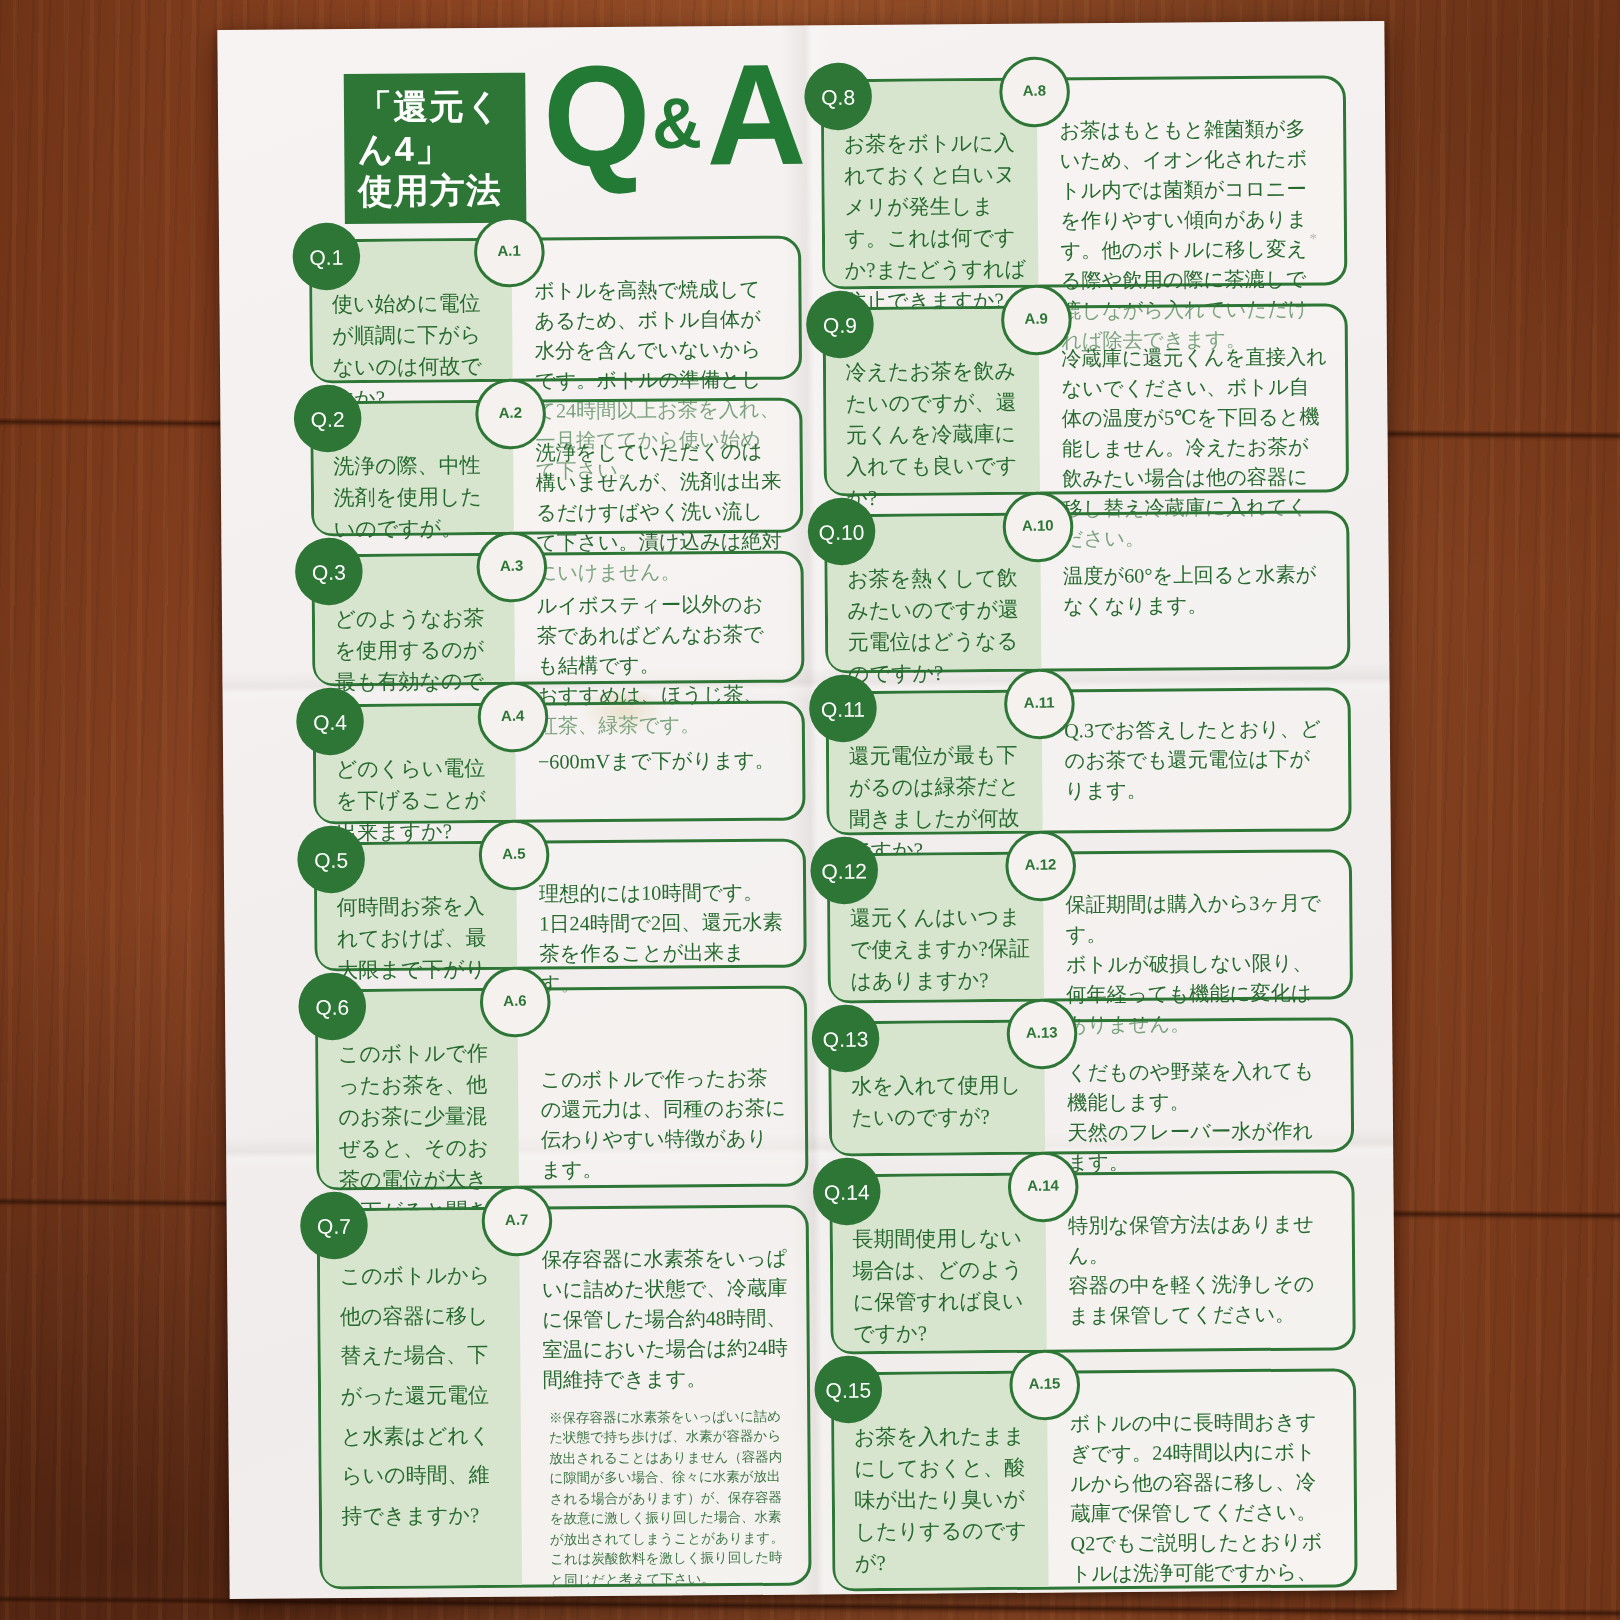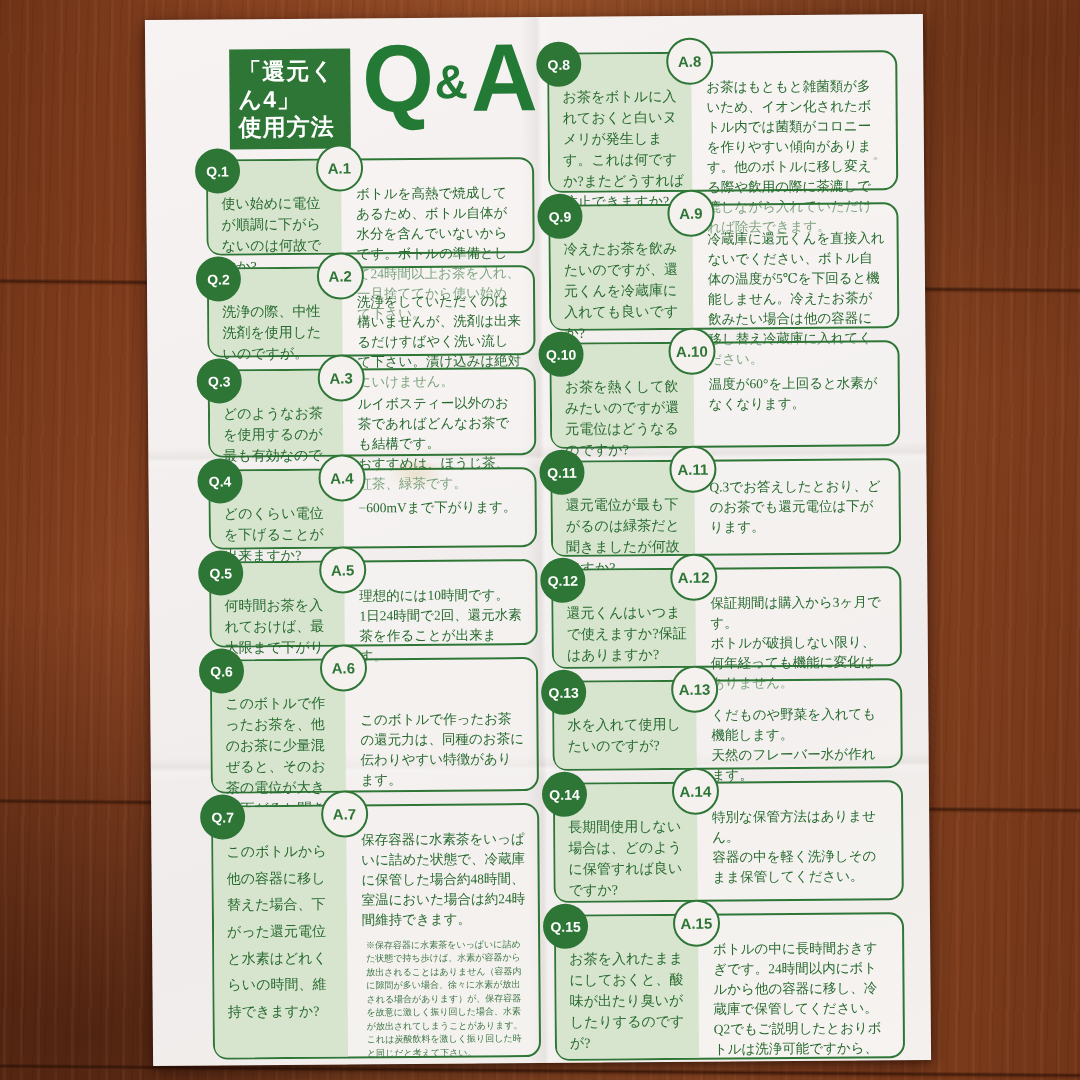--- a/index.html
+++ b/index.html
@@ -116,29 +116,29 @@
   .a-text{white-space:pre-line;}
   .qa-box.center .a-cell{display:flex;align-items:center;padding-top:12px;}
   .note{
     font-size:9px;line-height:1.5;color:#3c7544;
     margin:9px 0 9px 4px;white-space:pre-line;
   }
   .q-badge{
     position:absolute;top:-13px;left:-13px;width:45px;height:45px;
     border-radius:50%;background:var(--green);color:#fff;
     font-family:"Liberation Sans","DejaVu Sans",sans-serif;
-    font-weight:bold;font-size:14px;
+    font-weight:normal;font-size:14px;
     display:flex;align-items:center;justify-content:center;z-index:3;
   }
   .a-badge{
     position:absolute;top:-16px;left:calc(41% - 25px);width:47px;height:47px;
     border-radius:50%;background:var(--paper);
     border:2.5px solid var(--green);color:var(--green);
     font-family:"Liberation Sans","DejaVu Sans",sans-serif;
-    font-weight:bold;font-size:15px;
+    font-weight:bold;font-size:10px;
     display:flex;align-items:center;justify-content:center;z-index:3;
   }
   
   .h1{min-height:96px;}.h2{min-height:90px;}.h3{min-height:88px;}
   .h4{min-height:80px;}.h5{min-height:86px;}.h6{min-height:134px;}
   .h7{min-height:254px;}
   .h8{min-height:140px;}.h9{min-height:126px;}.h10{min-height:106px;}
   .h11{min-height:96px;}.h12{min-height:100px;}.h13{min-height:90px;}
   .h14{min-height:120px;}.h15{min-height:146px;}
 </style>

